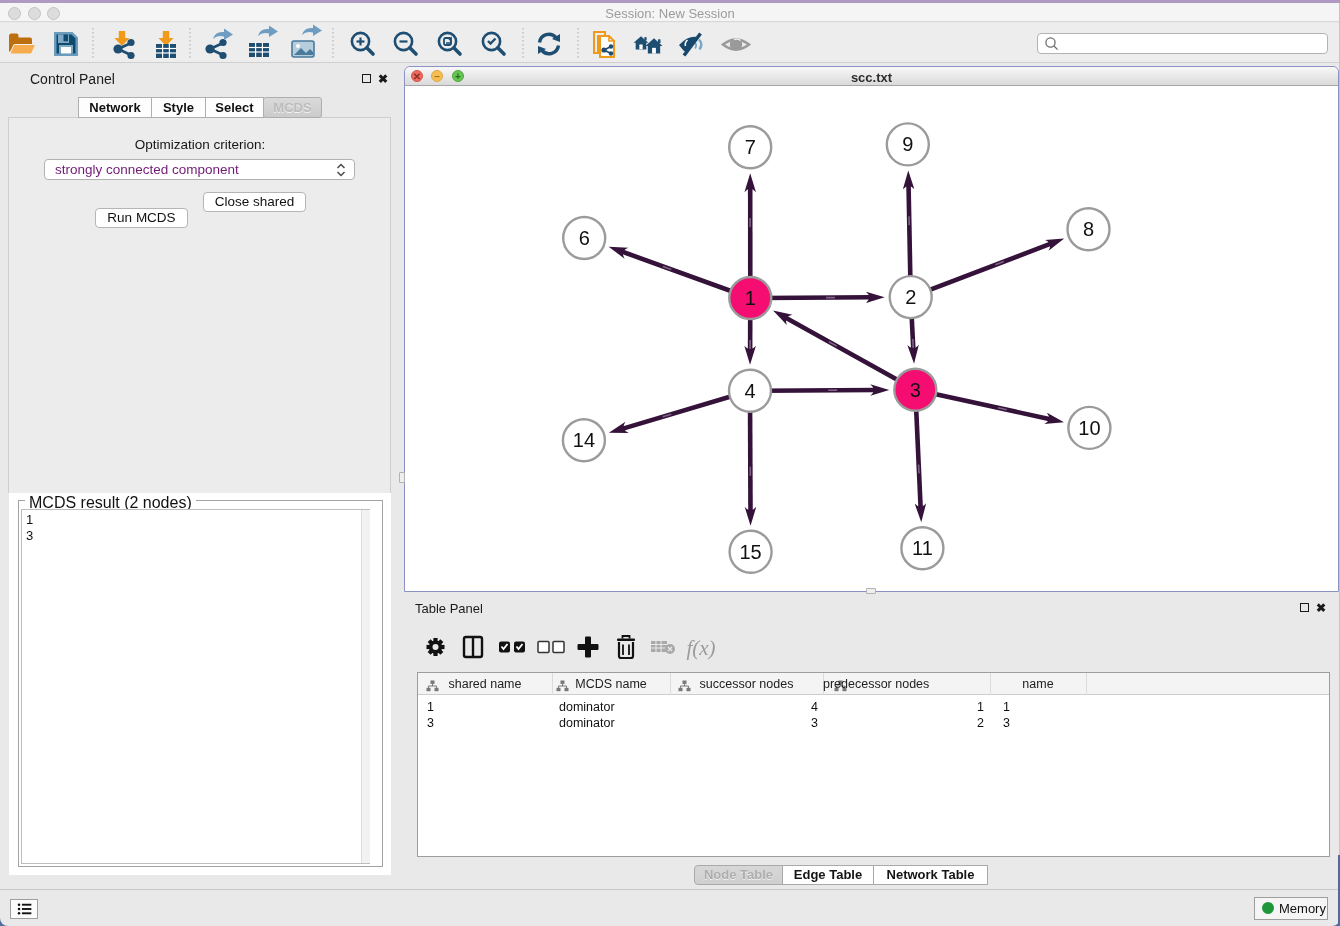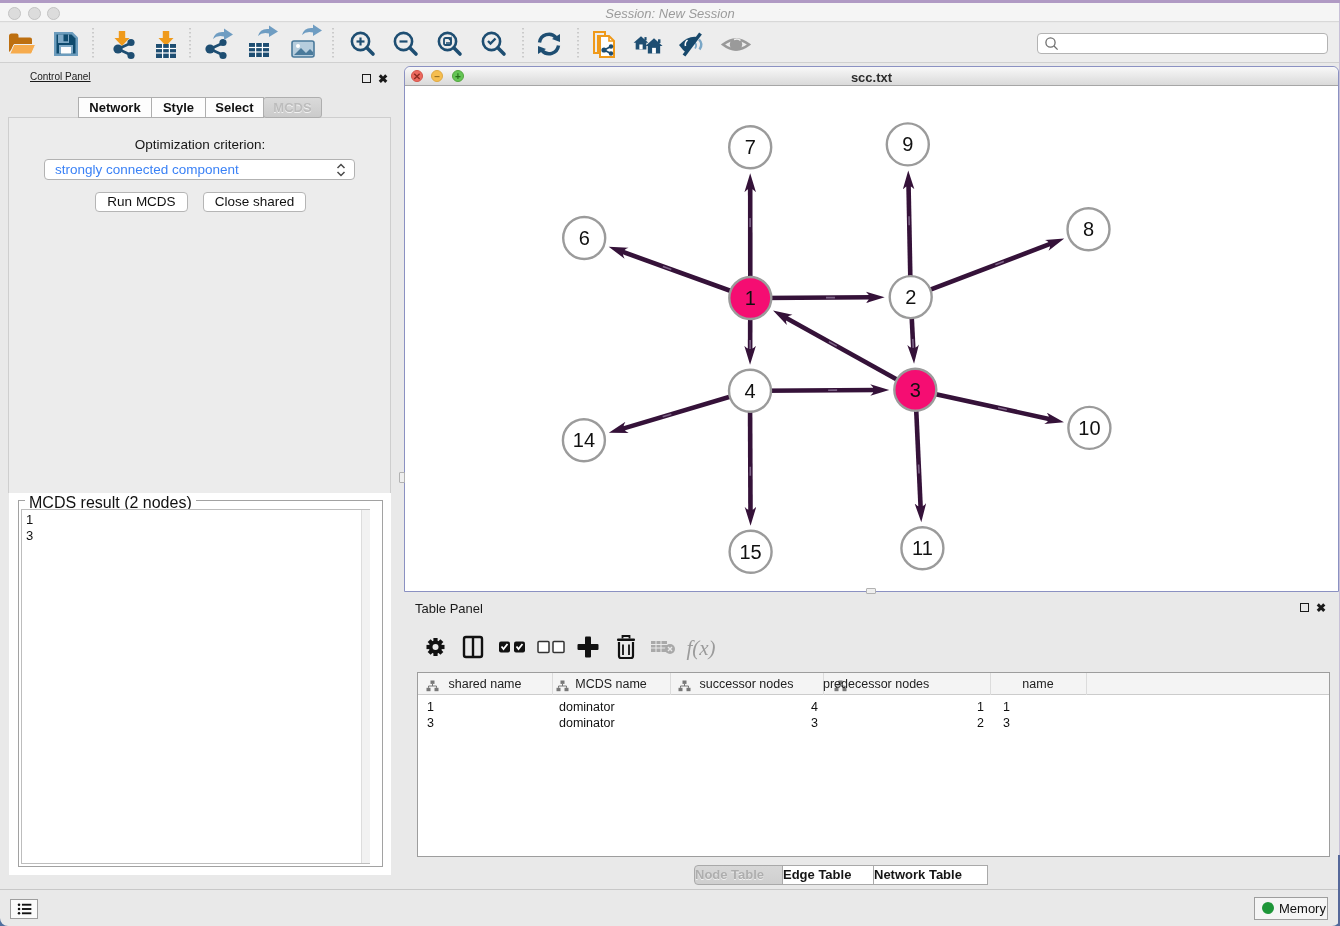--- a/index.html
+++ b/index.html
@@ -4,34 +4,34 @@
 <style>
 * { margin:0; padding:0; box-sizing:border-box; }
 html,body { width:1340px; height:926px; overflow:hidden; }
 body { font-family:"Liberation Sans", sans-serif; background:#e9e9e9; position:relative; }
 .abs { position:absolute; }
 
 
 #topedge { left:0; top:0; width:1340px; height:3px; background:#b09ac4; }
 #titlebar { left:0; top:3px; width:1340px; height:19px; background:#f5f5f5; border-bottom:1px solid #d8d8d8; }
 .tl { position:absolute; top:7px; width:13px; height:13px; border-radius:50%; background:#dcdcdc; border:1px solid #c3c3c3; }
-#apptitle { left:0; top:6px; width:1340px; text-align:center; font-size:13px; color:#9b9b9b;font-style:italic; }
+#apptitle { left:0; top:6px; width:1340px; text-align:center; font-size:13px; color:#9b9b9b; }
 #toolbar { left:0; top:23px; width:1340px; height:40px; background:#ededed; border-bottom:1px solid #d0d0d0; }
 #searchbox { left:1037px; top:33px; width:291px; height:21px; background:#fff; border:1px solid #b3b3b3; border-radius:4px; }
 
 
-#cp-title { left:30px; top:71px; font-size:10px; color:#1b1b1b;text-decoration:underline; }
+#cp-title { left:30px; top:71px; font-size:14px; color:#1b1b1b; }
 .wbtn-sq { position:absolute; width:9px; height:9px; border:1.5px solid #1a1a1a; }
 .wbtn-x { position:absolute; font-size:12px; font-weight:bold; color:#1a1a1a; line-height:12px; }
 #tabcontent { left:8px; top:117px; width:383px; height:376px; background:#ececec; border:1px solid #cecece; border-bottom:none; }
 #whitepanel { left:9px; top:493px; width:382px; height:382px; background:#fff; }
 .tab { position:absolute; top:97px; height:21px; background:#fdfdfd; border:1px solid #aeaeae; font-size:13px; font-weight:600; color:#111; text-align:center; line-height:19px; }
 #tab-mcds { background:linear-gradient(#dadada,#cbcbcb); color:#bcbcbc; text-shadow:0 1px 0 #f2f2f2; border-radius:3px; }
 #optlabel { left:0px; top:137px; width:400px; text-align:center; font-size:13.5px; color:#161616; }
-#dropdown { left:44px; top:159px; width:311px; height:21px; background:#fff; border:1px solid #b2b2b2; border-radius:4px; font-size:13.5px; color:#3b82f6; line-height:19px; padding-left:10px; }
+#dropdown { left:44px; top:159px; width:311px; height:21px; background:#fff; border:1px solid #b2b2b2; border-radius:4px; font-size:13.5px; color:#701a75; line-height:19px; padding-left:10px; }
 .pbtn { position:absolute; top:192px; height:20px; background:#fff; border:1px solid #b5b5b5; border-radius:4px; font-size:13.5px; color:#111; text-align:center; line-height:18px; }
 #fieldset { left:18px; top:500px; width:365px; height:367px; border:1px solid #a2a2a2; }
 #fs-legend { left:25px; top:494px; background:#fff; padding:0 4px; font-size:16px; color:#111; }
 #fs-inner { left:21px; top:509px; width:349px; height:355px; border:1px solid #bdbdbd; background:#fff; font-size:13px; color:#111; line-height:16px; padding:2px 0 0 4px; }
 #fs-scroll { left:361px; top:510px; width:9px; height:353px; background:#f2f2f2; border-left:1px solid #ddd; }
 
 
 #netwin { left:404px; top:66px; width:935px; height:526px; border:1px solid #8b91c2; border-radius:6px 6px 0 0; background:#fff; }
 #nettitle { left:405px; top:67px; width:933px; height:19px; background:linear-gradient(#f8f8f8,#dadada); border-bottom:1px solid #a6a6a6; border-radius:6px 6px 0 0; }
 #nettitle-text { left:405px; top:70px; width:933px; text-align:center; font-size:13px; font-weight:600; color:#2c2c2c; }
@@ -46,21 +46,21 @@
 
 
 #tp-title { left:415px; top:601px; font-size:13px; color:#1b1b1b; }
 #tablebox { left:417px; top:672px; width:913px; height:185px; background:#fff; border:1px solid #9d9d9d;padding-left:32px; }
 #thead { position:absolute; left:0; top:0; width:100%; height:22px; background:#f4f4f4; border-bottom:1px solid #cccccc; }
 .hsep { position:absolute; top:0; height:22px; width:0; border-left:1px solid #dcdcdc; }
 .hlabel { position:absolute; top:4px; font-size:12.5px; color:#222; }
 .cell { position:absolute; font-size:12.5px; color:#111; }
 
 
-.btab { position:absolute; top:865px; height:20px; background:#fff; border:1px solid #a9a9a9; font-size:13px; font-weight:600; color:#151515; text-align:left; line-height:18px; }
+.btab { position:absolute; top:865px; height:20px; background:#fff; border:1px solid #a9a9a9; font-size:13px; font-weight:600; color:#151515; text-align:center; line-height:18px; }
 #btab-node { background:linear-gradient(#d7d7d7,#cfcfcf); color:#aeaeae; text-shadow:0 1px 0 #efefef; border-radius:4px 0 0 4px; }
 #btab-motifs { border-radius:0 4px 4px 0; }
 
 
 #statusbar { left:0; top:889px; width:1340px; height:37px; background:#e9e9e9; border-top:1px solid #c8c8c8; }
 #listbtn { left:10px; top:899px; width:28px; height:20px; background:#fbfbfb; border:1.5px solid #9e9e9e; }
 #membtn { left:1254px; top:897px; width:74px; height:23px; background:#f5f5f5; border:1.5px solid #9e9e9e; font-size:13px; color:#111; }
 </style>
 </head>
 <body>
@@ -220,21 +220,21 @@
 <div class="tab" style="left:151px;width:55px;">Style</div>
 <div class="tab" style="left:205px;width:59px;">Select</div>
 <div class="tab" id="tab-mcds" style="left:263px;width:59px;">MCDS</div>
 <div class="abs" id="optlabel">Optimization criterion:</div>
 <div class="abs" id="dropdown">strongly connected component
   <svg width="10" height="14" style="position:absolute;right:8px;top:3px;" viewBox="0 0 10 14">
       <path d="M1.5 5 L5 1.5 L8.5 5" fill="none" stroke="#4a4a4a" stroke-width="1.5"></path>
       <path d="M1.5 9 L5 12.5 L8.5 9" fill="none" stroke="#4a4a4a" stroke-width="1.5"></path>
     </svg>
 </div>
-<div class="pbtn" style="left:95px;width:93px;">Run MCDS</div>
+<div class="pbtn" style="left:95px;width:93px;margin-top:16px;">Run MCDS</div>
 <div class="pbtn" style="left:203px;width:103px;">Close shared</div>
 <div class="abs" id="fieldset"></div>
 <div class="abs" id="fs-legend">MCDS result (2 nodes)</div>
 <div class="abs" id="fs-inner">1<br>3</div>
 <div class="abs" id="fs-scroll"></div>
 
 <div class="abs" id="netwin"></div>
 <div class="abs" id="nettitle"></div>
 <div class="abs" id="nettitle-text">scc.txt</div>
 <div class="mac" id="mac-r">✕</div>

